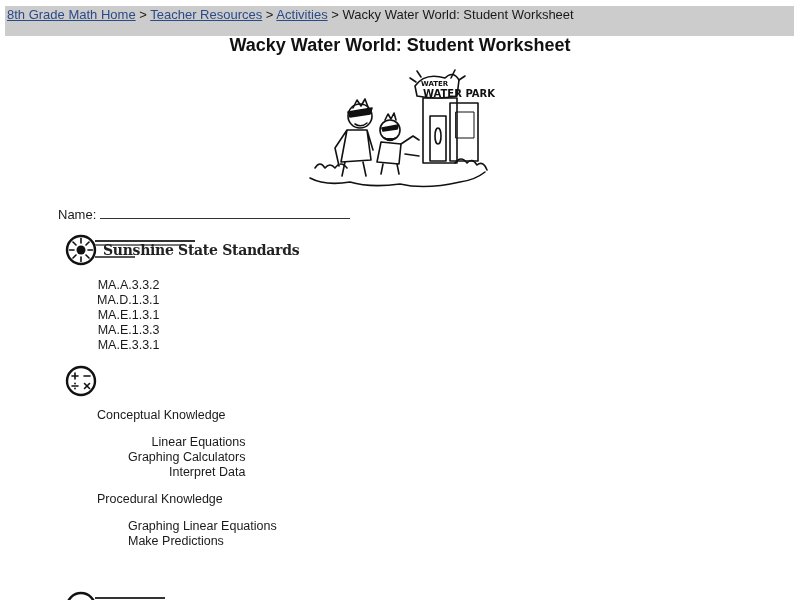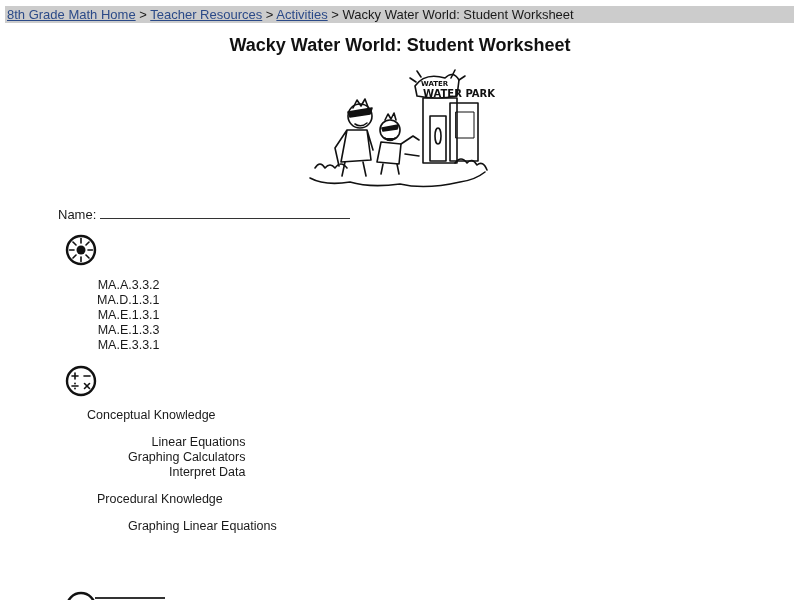--- a/index.html
+++ b/index.html
@@ -3,21 +3,21 @@
   <meta charset="utf-8">
   <style>
     * { box-sizing: border-box; margin: 0; padding: 0; }
     html, body {
       width: 800px; height: 600px; overflow: hidden;
       background: #ffffff;
       font-family: "Liberation Sans", sans-serif;
       color: #1a1a1a;
     }
     .breadcrumb {
-      position: absolute; left: 5px; top: 6px; width: 789px; height: 17px;
+      position: absolute; left: 5px; top: 6px; width: 789px; height: 30px;
       background: #cccccc;
       font-size: 13px; line-height: 17px; padding-left: 2px;
       white-space: nowrap;
     }
     .breadcrumb a { color: #2b4a88; text-decoration: underline; }
     .breadcrumb .sep { color: #1a1a1a; }
     .breadcrumb .current { color: #1a1a1a; }
 
     .page-title {
       position: absolute; left: 0; top: 35px; width: 800px;
@@ -117,20 +117,28 @@
       <line x1="16" y1="4.5" x2="16" y2="9"></line>
         <line x1="16" y1="23" x2="16" y2="27.5"></line>
       <line x1="4.5" y1="16" x2="9" y2="16"></line>
         <line x1="23" y1="16" x2="27.5" y2="16"></line>
       <line x1="8" y1="8" x2="11" y2="11"></line>
         <line x1="21" y1="21" x2="24" y2="24"></line>
       <line x1="24" y1="8" x2="21" y2="11"></line>
         <line x1="8" y1="24" x2="11" y2="21"></line>
     </g>
   </svg>
+  <div class="bar-wrap">
+    <div class="bars" style="width:100px;">
+      <div class="bar1" style="width:100px;"></div>
+      <div class="bar2" style="width:90px;"></div>
+      <div class="bar3" style="width:40px;"></div>
+    </div>
+    <span class="label">Sunshine State Standards</span>
+  </div>
 </div>
 
 <div class="list" style="left:97px; top:278px;text-align:right;">
   <div>MA.A.3.3.2</div>
   <div>MA.D.1.3.1</div>
   <div>MA.E.1.3.1</div>
   <div>MA.E.1.3.3</div>
   <div>MA.E.3.3.1</div>
 </div>
 
@@ -143,30 +151,31 @@
       <line x1="19" y1="11" x2="25" y2="11"></line>
       <line x1="7" y1="21" x2="13" y2="21"></line>
       <line x1="19.5" y1="18.5" x2="24.5" y2="23.5"></line>
         <line x1="24.5" y1="18.5" x2="19.5" y2="23.5"></line>
     </g>
     <circle cx="10" cy="18.5" r="0.9" fill="#111"></circle>
       <circle cx="10" cy="23.5" r="0.9" fill="#111"></circle>
   </svg>
 </div>
 
-<div class="list" style="left:87px; top:408px;">Conceptual Knowledge</div>
+<div class="list" style="left:97px; top:408px;">Conceptual Knowledge</div>
 <div class="list" style="left:128px; top:435px;text-align:right;">
   <div>Linear Equations</div>
   <div>Graphing Calculators</div>
   <div>Interpret Data</div>
 </div>
 
 <div class="list" style="left:97px; top:492px;">Procedural Knowledge</div>
 <div class="list" style="left:128px; top:519px;">
   <div>Graphing Linear Equations</div>
+  <div>Make Predictions</div>
 </div>
 
 <div class="section-header" style="top:590px;">
   <svg class="icon" viewBox="0 0 32 32">
     <circle cx="16" cy="16" r="14" fill="#fff" stroke="#111" stroke-width="2.4"></circle>
   </svg>
   <div class="bar-wrap">
     <div class="bars" style="width:90px;">
       <div class="bar1" style="width:70px;"></div>
 

